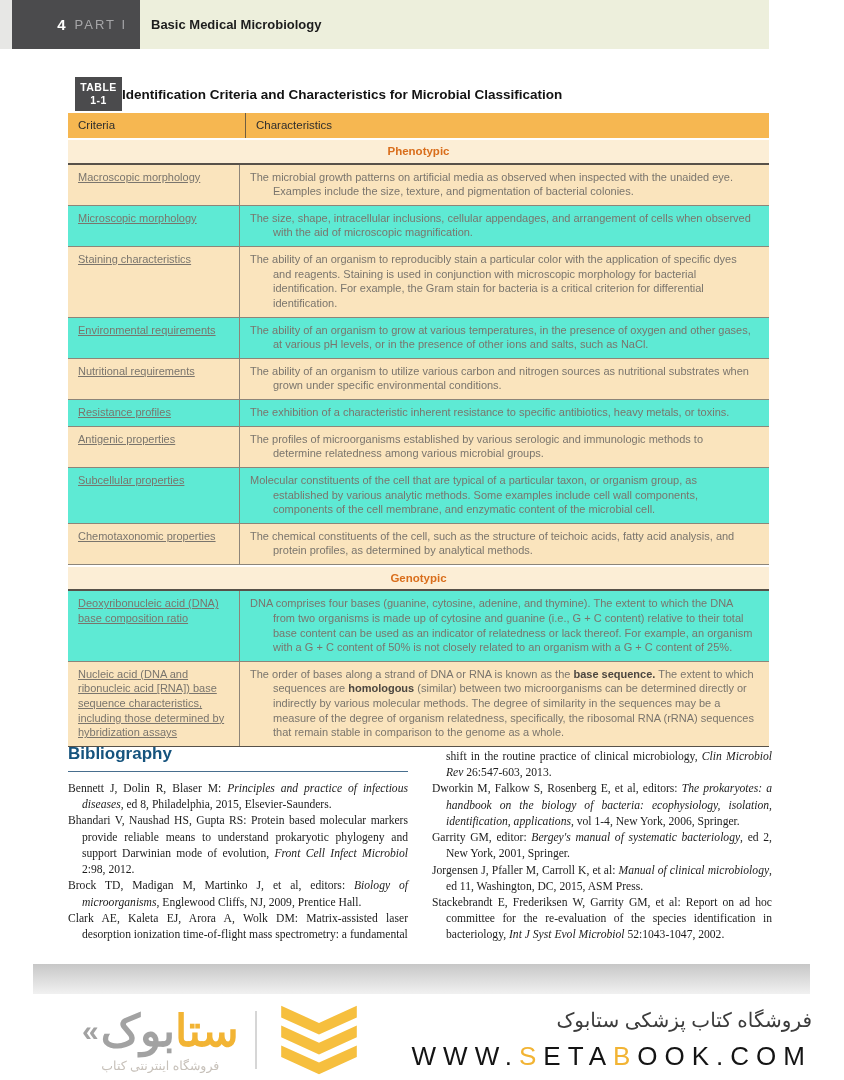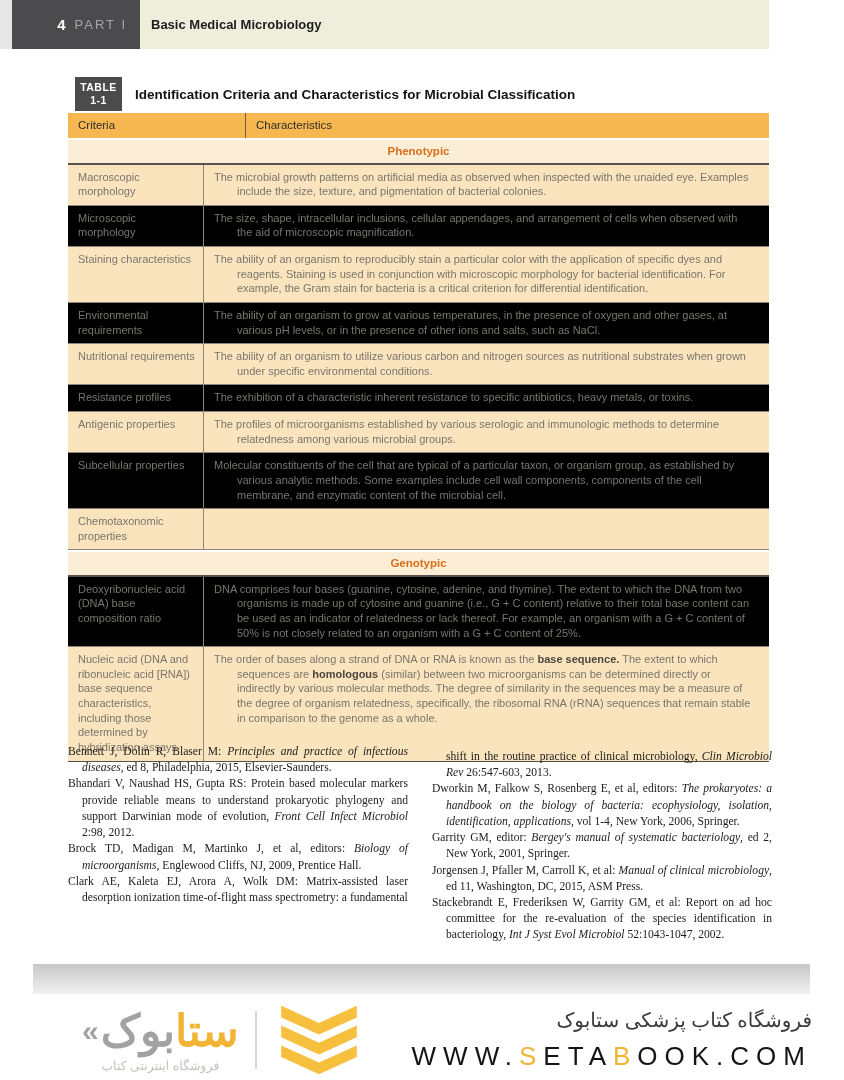--- a/index.html
+++ b/index.html
@@ -8,34 +8,34 @@
     font-family:"Liberation Sans",sans-serif;overflow:hidden;
   }
   
   .edge-strip{position:absolute;top:0;left:0;width:12px;height:49px;background:#e7e7e5;}
   .page-header{position:absolute;top:0;left:12px;width:757px;height:49px;display:flex;}
   .part-box{width:128px;background:#4b4b4d;display:flex;align-items:center;justify-content:flex-end;padding-right:13px;gap:9px;box-sizing:border-box;}
   .page-num{color:#ffffff;font-weight:bold;font-size:15px;}
   .part-label{color:#a6a6a8;font-size:13px;letter-spacing:2px;}
   .section-band{flex:1;background:#edefdc;display:flex;align-items:center;padding-left:11px;font-weight:bold;font-size:13px;color:#1d1d1d;}
   
-  .table-caption{position:absolute;top:77px;left:75px;display:flex;align-items:center;gap:13px;}
+  .table-caption{position:absolute;top:77px;left:75px;display:flex;align-items:center;}
   .table-label{width:47px;height:34px;background:#4b4b4d;color:#fff;font-weight:bold;font-size:10.5px;line-height:1.25;display:flex;flex-direction:column;align-items:center;justify-content:center;letter-spacing:.5px;}
   .table-title{font-weight:bold;font-size:13.5px;color:#131313;}
   
   .id-table{position:absolute;top:113px;left:68px;width:701px;font-size:11px;color:#7a756d;line-height:1.33;}
   .t-head{display:flex;background:#f6b751;color:#2d2d2d;font-size:11.5px;}
   .t-head .c1{width:178px;padding:5px 8px 5px 10px;border-right:1px solid #6f5e42;box-sizing:border-box;}
   .t-head .c2{flex:1;padding:5px 10px;}
   .t-section{background:#fceed6;color:#d96e1c;font-weight:bold;font-size:11.5px;padding:4px 10px 3px 10px;border-top:2px solid #ffffff;border-bottom:2px solid #575149;text-align:center;}
   .t-row{display:flex;border-bottom:1px solid #8d8579;}
   .t-row:last-child{border-bottom:1.5px solid #575149;}
   .t-row.peach{background:#fae4bd;}
-  .t-row.light{background:#000000;}
-  .t-row .c1{width:136px;padding:5px 8px 6px 10px;border-right:1px solid #8d8579;box-sizing:border-box;}
+  .t-row.light{background:#5eead4;}
+  .t-row .c1{width:172px;padding:5px 8px 6px 10px;border-right:1px solid #8d8579;box-sizing:border-box;text-decoration:underline;}
   .t-row .c2{flex:1;padding:5px 14px 6px 33px;text-indent:-23px;box-sizing:border-box;}
   .seg-b{font-weight:bold;color:#4c4740;}
   .seg-i{font-style:italic;}
   .seg-y{color:#f2b434;}
   .seg-g{color:#a2a2a2;}
   
   .bibliography{position:absolute;top:744px;left:68px;width:704px;display:flex;gap:24px;font-family:"Liberation Serif",serif;font-size:11.6px;color:#1c1c1c;}
   .bib-col{width:340px;box-sizing:border-box;}
   .bib-title{font-family:"Liberation Sans",sans-serif;color:#15537d;font-size:17px;font-weight:bold;padding-bottom:7px;border-bottom:1.5px solid #476e8e;margin-bottom:9px;}
   .bib-entry{text-align:justify;line-height:1.4;padding-left:14px;text-indent:-14px;}
@@ -112,36 +112,38 @@
   <div class="t-row peach">
     <div class="c1">Antigenic properties</div>
     <div class="c2"><span>The profiles of microorganisms established by various serologic and immunologic methods to determine relatedness among various microbial groups.</span></div>
   </div>
   <div class="t-row light">
     <div class="c1">Subcellular properties</div>
     <div class="c2"><span>Molecular constituents of the cell that are typical of a particular taxon, or organism group, as established by various analytic methods. Some examples include cell wall components, components of the cell membrane, and enzymatic content of the microbial cell.</span></div>
   </div>
   <div class="t-row peach">
     <div class="c1">Chemotaxonomic properties</div>
+    <div class="c2"><span>The chemical constituents of the cell, such as the structure of teichoic acids, fatty acid analysis, and protein profiles, as determined by analytical methods.</span></div>
   </div>
 
   <div class="t-section">Genotypic</div>
 
   <div class="t-row light">
     <div class="c1">Deoxyribonucleic acid (DNA) base composition ratio</div>
     <div class="c2"><span>DNA comprises four bases (guanine, cytosine, adenine, and thymine). The extent to which the DNA from two organisms is made up of cytosine and guanine (i.e., G + C content) relative to their total base content can be used as an indicator of relatedness or lack thereof. For example, an organism with a G + C content of 50% is not closely related to an organism with a G + C content of 25%.</span></div>
   </div>
   <div class="t-row peach">
     <div class="c1">Nucleic acid (DNA and ribonucleic acid [RNA]) base sequence characteristics, including those determined by hybridization assays</div>
     <div class="c2"><span>The order of bases along a strand of DNA or RNA is known as the </span><span class="seg-b">base sequence.</span><span> The extent to which sequences are </span><span class="seg-b">homologous</span><span> (similar) between two microorganisms can be determined directly or indirectly by various molecular methods. The degree of similarity in the sequences may be a measure of the degree of organism relatedness, specifically, the ribosomal RNA (rRNA) sequences that remain stable in comparison to the genome as a whole.</span></div>
   </div>
 </div>
 
 <div class="bibliography">
   <div class="bib-col left">
+    <div class="bib-title">Bibliography</div>
     <div class="bib-entry"><span>Bennett J, Dolin R, Blaser M: </span><span class="seg-i">Principles and practice of infectious diseases</span><span>, ed 8, Philadelphia, 2015, Elsevier-Saunders.</span></div>
     <div class="bib-entry"><span>Bhandari V, Naushad HS, Gupta RS: Protein based molecular markers provide reliable means to understand prokaryotic phylogeny and support Darwinian mode of evolution, </span><span class="seg-i">Front Cell Infect Microbiol</span><span> 2:98, 2012.</span></div>
     <div class="bib-entry"><span>Brock TD, Madigan M, Martinko J, et al, editors: </span><span class="seg-i">Biology of microorganisms</span><span>, Englewood Cliffs, NJ, 2009, Prentice Hall.</span></div>
     <div class="bib-entry"><span>Clark AE, Kaleta EJ, Arora A, Wolk DM: Matrix-assisted laser desorption ionization time-of-flight mass spectrometry: a fundamental</span></div>
   </div>
   <div class="bib-col right">
     <div class="bib-entry cont"><span>shift in the routine practice of clinical microbiology, </span><span class="seg-i">Clin Microbiol Rev</span><span> 26:547-603, 2013.</span></div>
     <div class="bib-entry"><span>Dworkin M, Falkow S, Rosenberg E, et al, editors: </span><span class="seg-i">The prokaryotes: a handbook on the biology of bacteria: ecophysiology, isolation, identification, applications</span><span>, vol 1-4, New York, 2006, Springer.</span></div>
     <div class="bib-entry"><span>Garrity GM, editor: </span><span class="seg-i">Bergey's manual of systematic bacteriology</span><span>, ed 2, New York, 2001, Springer.</span></div>
     <div class="bib-entry"><span>Jorgensen J, Pfaller M, Carroll K, et al: </span><span class="seg-i">Manual of clinical microbiology</span><span>, ed 11, Washington, DC, 2015, ASM Press.</span></div>

